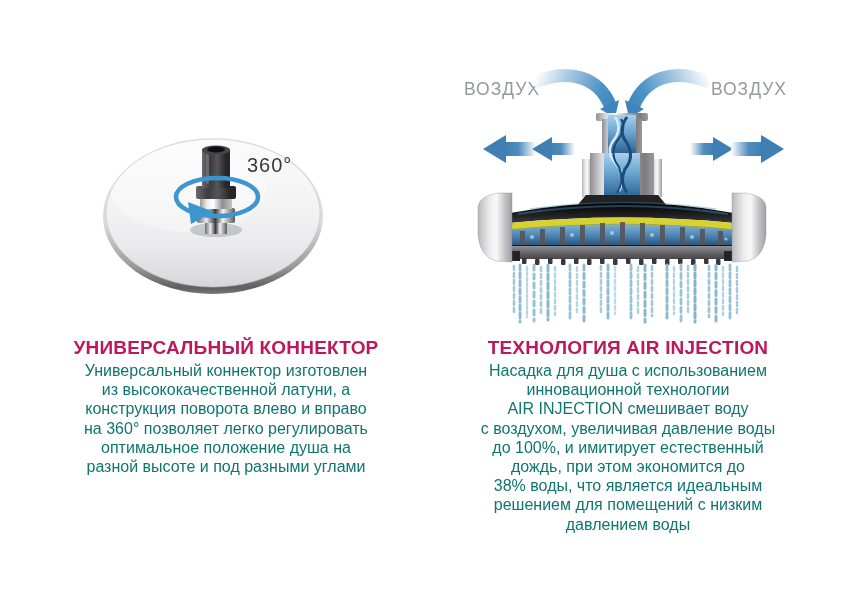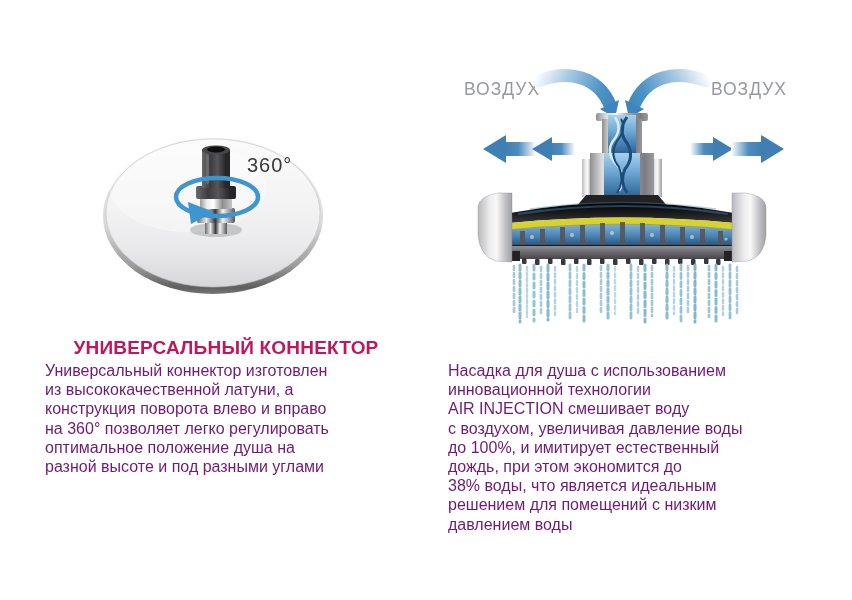--- a/index.html
+++ b/index.html
@@ -4,21 +4,21 @@
 <style>
   html,body{margin:0;padding:0;background:#ffffff;}
   .canvas{position:relative;width:852px;height:600px;background:#ffffff;overflow:hidden;
           font-family:"Liberation Sans",sans-serif;}
   .feature{position:absolute;top:0;height:504px;}
   .feature-left{left:45px;width:362px;}
   .feature-right{left:448px;width:360px;}
   .feature-title{position:absolute;top:337px;left:0;width:100%;margin:0;
       font-size:19px;font-weight:700;color:#be185d;text-align:center;letter-spacing:.2px;}
   .feature-body{position:absolute;top:361px;left:0;width:100%;margin:0;
-      font-size:16px;line-height:19.2px;color:#701a75;text-align:left;white-space:pre-line;}
+      font-size:16px;line-height:19.2px;color:#0f766e;text-align:center;white-space:pre-line;}
   .photo-svg{position:absolute;left:15px;top:110px;}
   .diagram-svg{position:absolute;left:2px;top:65px;}
   svg text{font-family:"Liberation Sans",sans-serif;}
 </style>
 </head>
 <body>
 
 <div class="canvas">
 
   <section class="feature feature-left">
@@ -277,20 +277,21 @@
         <line x1="238" y1="201" x2="238" y2="250" stroke="#a9cdde" stroke-width="2.6" stroke-dasharray="4 3"></line>
         <line x1="245" y1="200" x2="245" y2="257" stroke="#85b5ce" stroke-width="3" stroke-dasharray="5 3"></line>
         <line x1="259" y1="201" x2="259" y2="252" stroke="#9dc5d9" stroke-width="2.7" stroke-dasharray="4 3"></line>
         <line x1="266" y1="200" x2="266" y2="257" stroke="#8abad1" stroke-width="3" stroke-dasharray="5 3.5"></line>
         <line x1="273" y1="202" x2="273" y2="250" stroke="#b0d2e2" stroke-width="2.4" stroke-dasharray="3.5 3"></line>
         <line x1="280" y1="200" x2="280" y2="255" stroke="#93c0d5" stroke-width="2.8" stroke-dasharray="5 3"></line>
         <line x1="287" y1="202" x2="287" y2="248" stroke="#a5cadc" stroke-width="2.5" stroke-dasharray="4 3"></line>
       </g>
     </svg>
 
+    <h2 class="feature-title">ТЕХНОЛОГИЯ AIR INJECTION</h2>
     <p class="feature-body">Насадка для душа с использованием
 инновационной технологии
 AIR INJECTION смешивает воду
 с воздухом, увеличивая давление воды
 до 100%, и имитирует естественный
 дождь, при этом экономится до
 38% воды, что является идеальным
 решением для помещений с низким
 давлением воды</p>
   </section>

